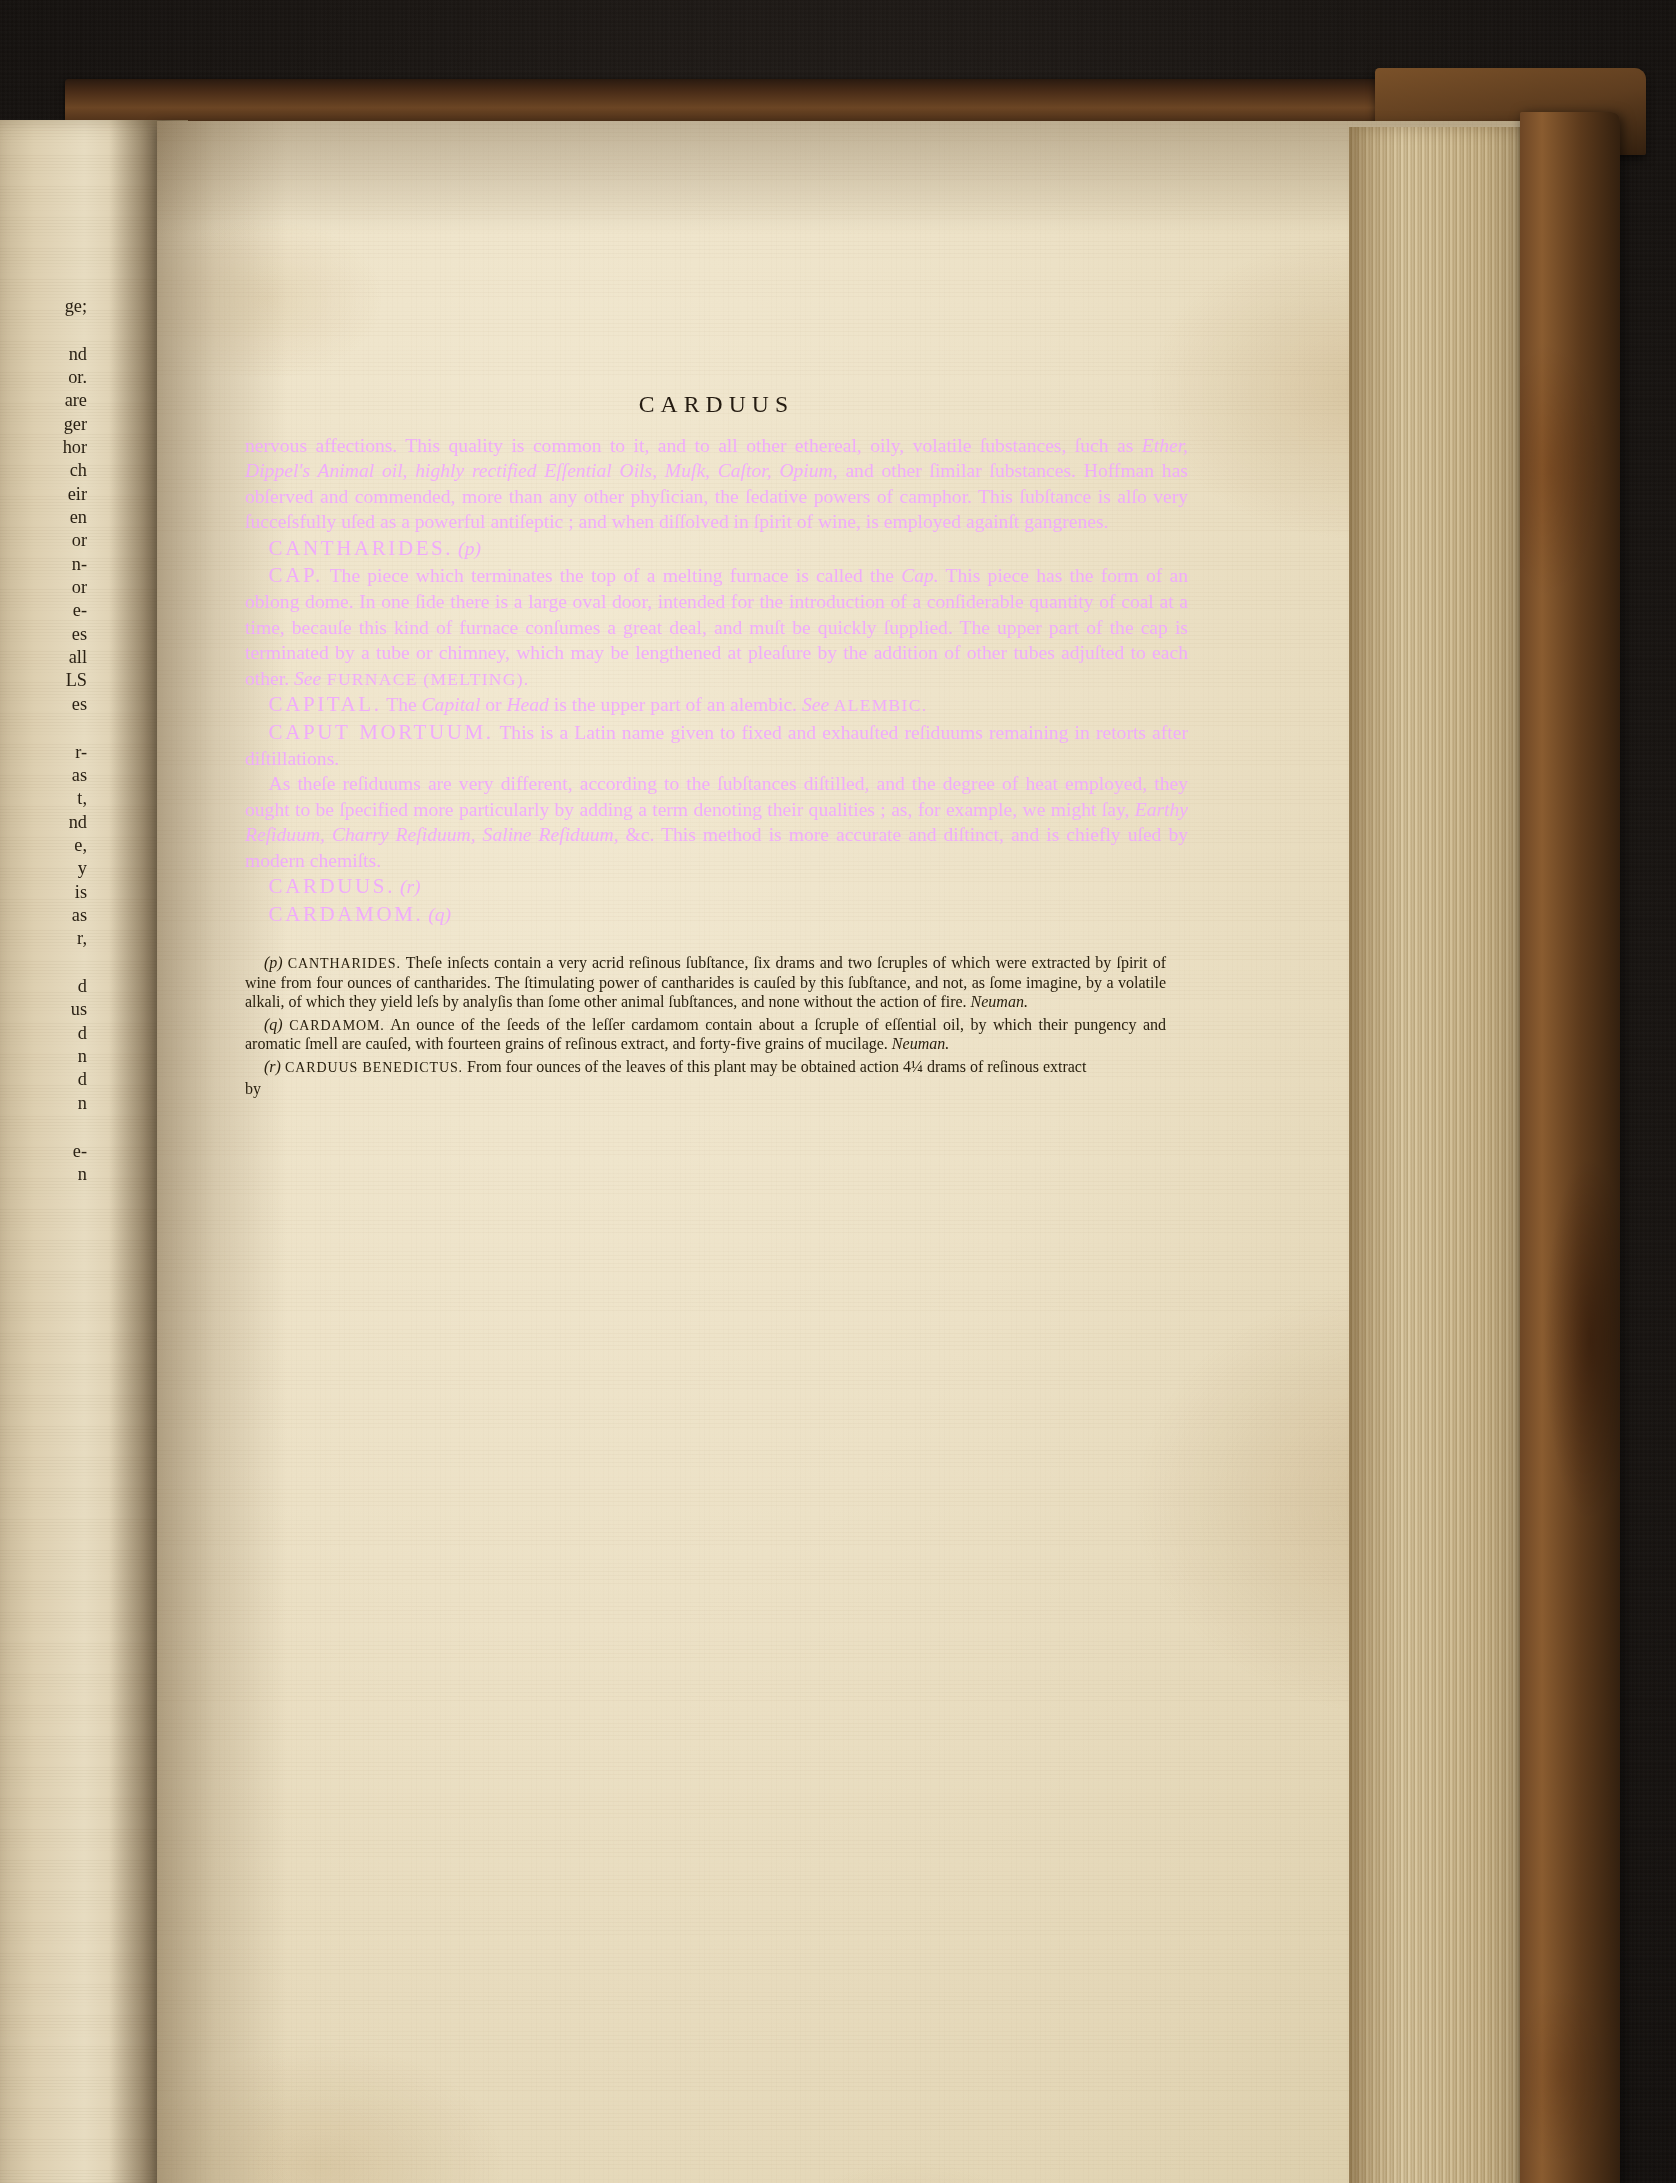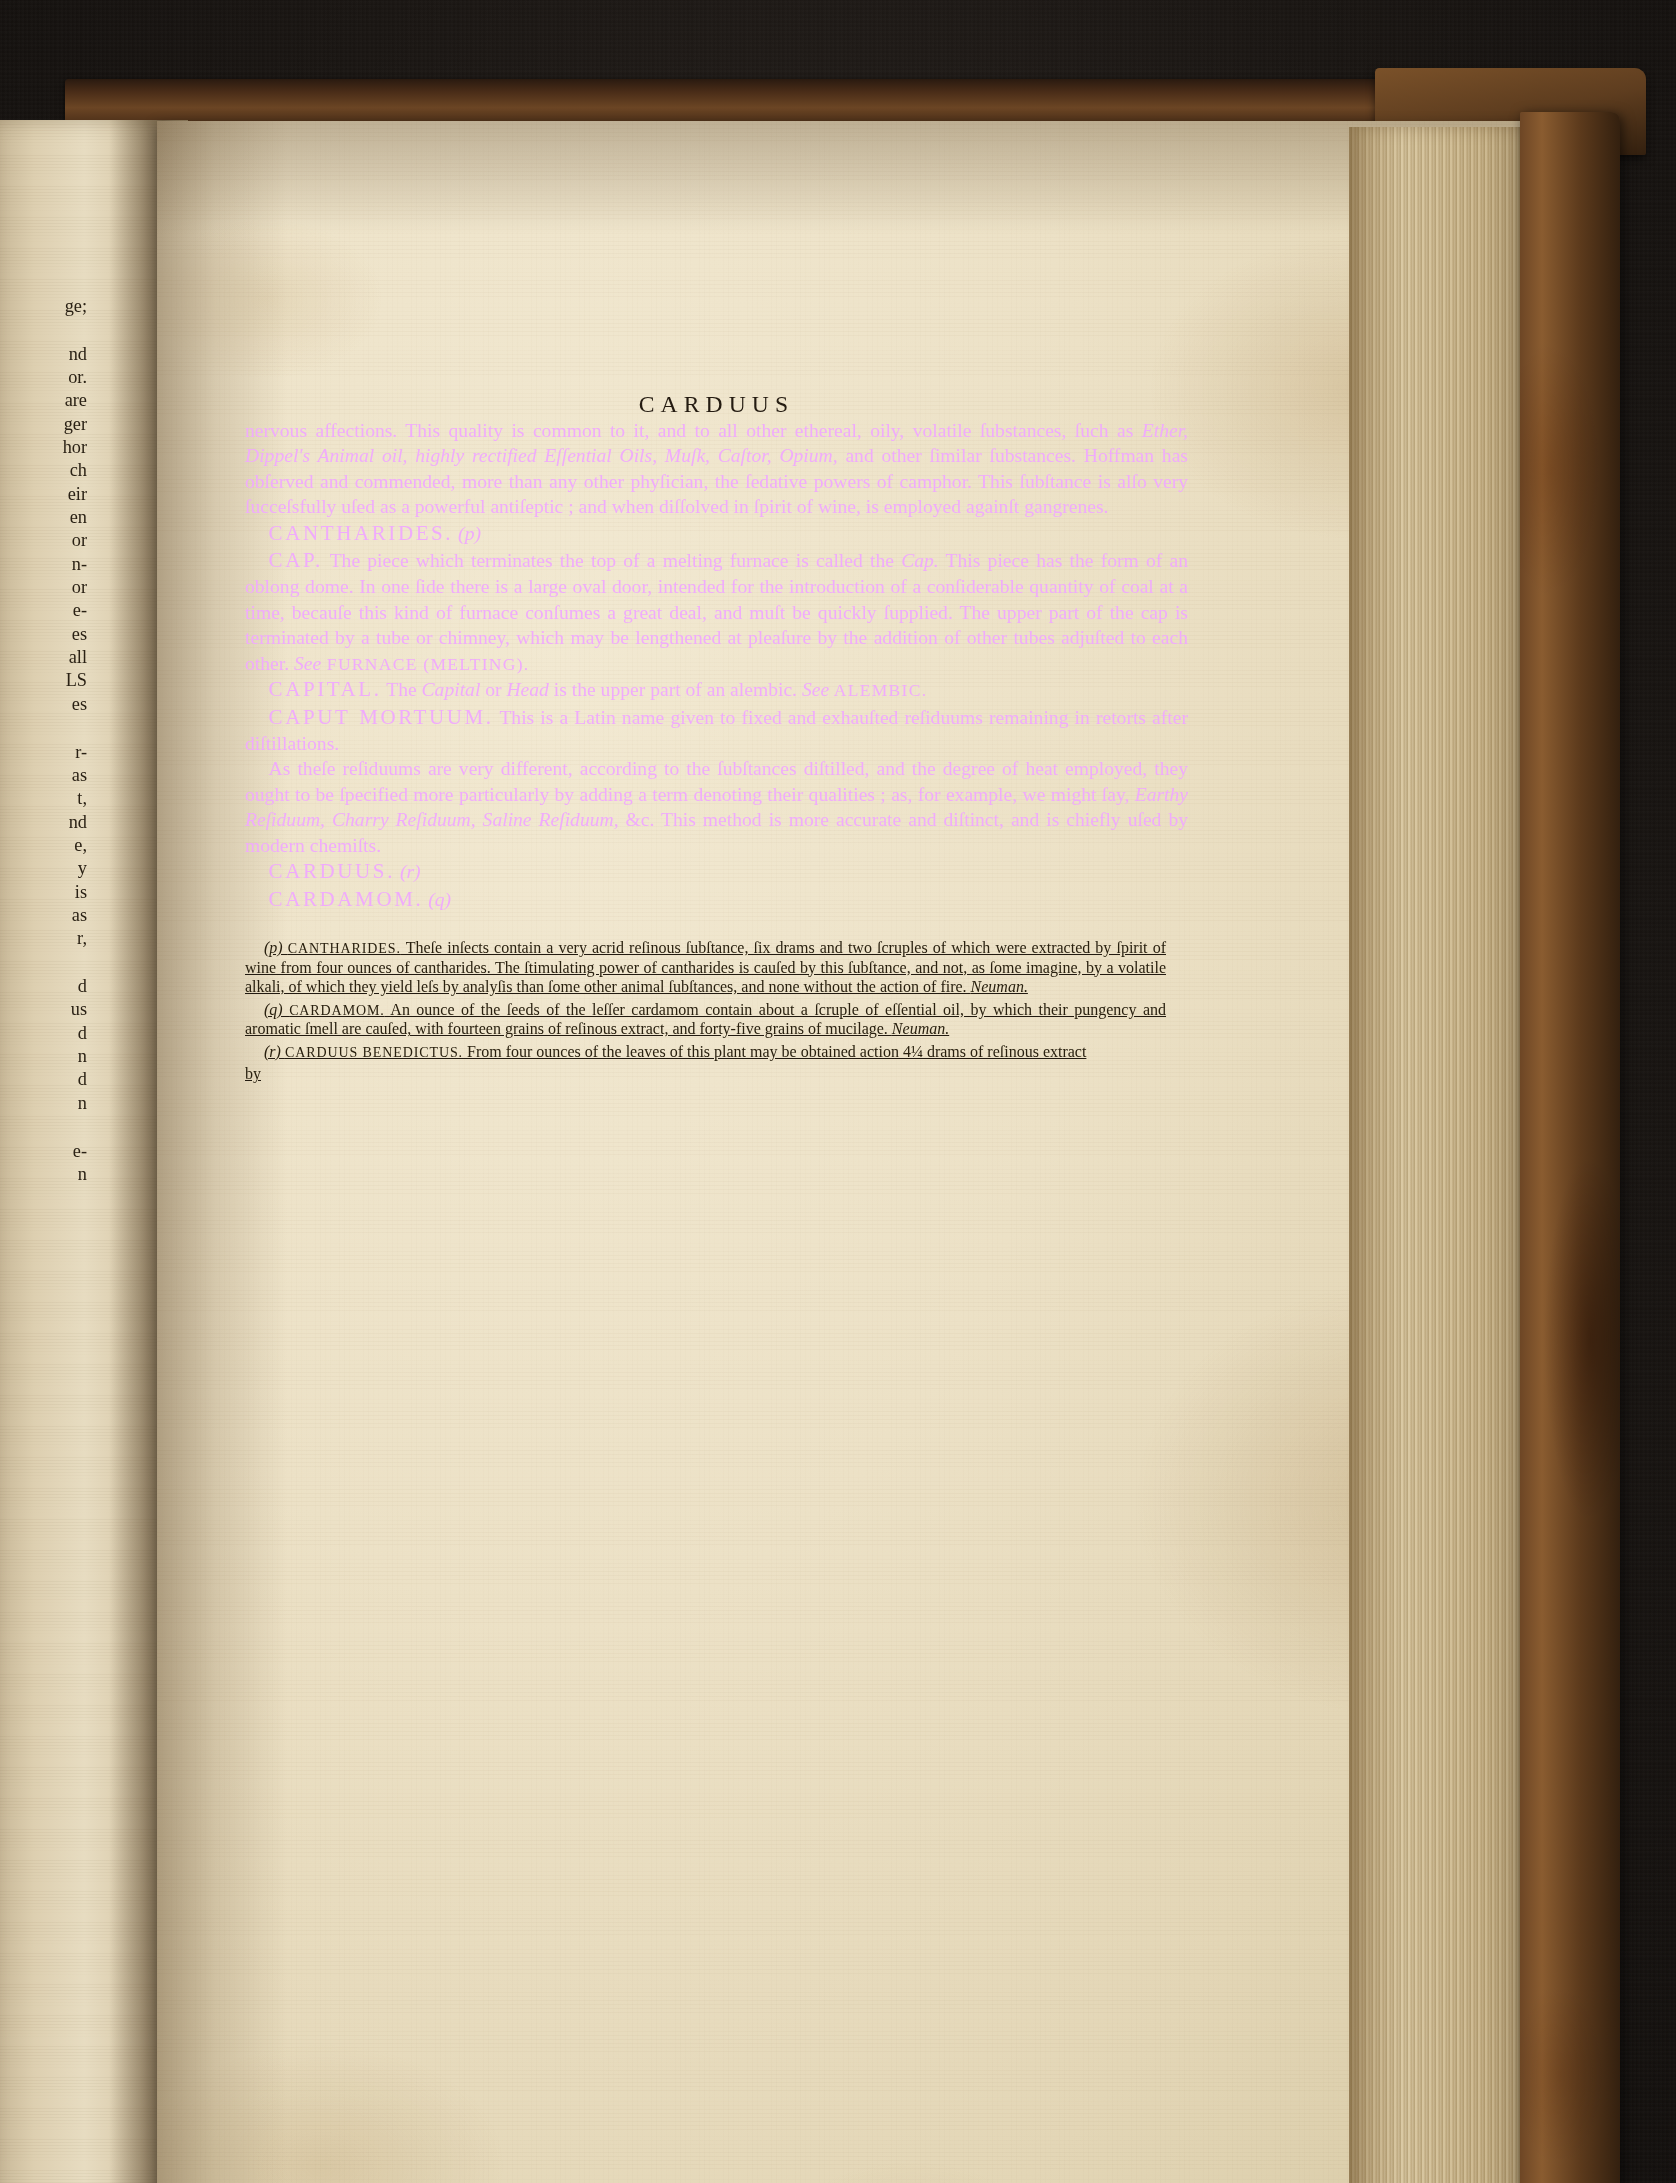--- a/index.html
+++ b/index.html
@@ -174,20 +174,21 @@
     position: absolute;
     left: 245px;
     top: 297px;
     width: 943px;
     color: #221a10;
   }
   .running-head {
     text-align: center;
     font-size: 23.6px;
     letter-spacing: 6.1px;
+    margin-bottom: 15px;
     color: #241b11;
     font-family: "Liberation Serif", serif;
   }
   p.body {
     margin: 0;
     font-size: 19.6px;
     line-height: 1.30;
     text-align: justify;
     text-justify: inter-word;
     color: #f0abfc;
@@ -209,21 +210,20 @@
     text-align: right;
     font-size: 21px;
     letter-spacing: 2.2px;
     margin-top: 20px;
     padding-right: 1.7px;
   }
 
   #notes {
     margin-top: 25px;
     width: 921px;
-    text-decoration: underline;
   }
   #notes p {
     margin: 0 0 2.6px 0;
     font-size: 16px;
     line-height: 1.235;
     text-align: justify;
     text-indent: 19px;
     color: #29200f;
   }
   .note-sc {

